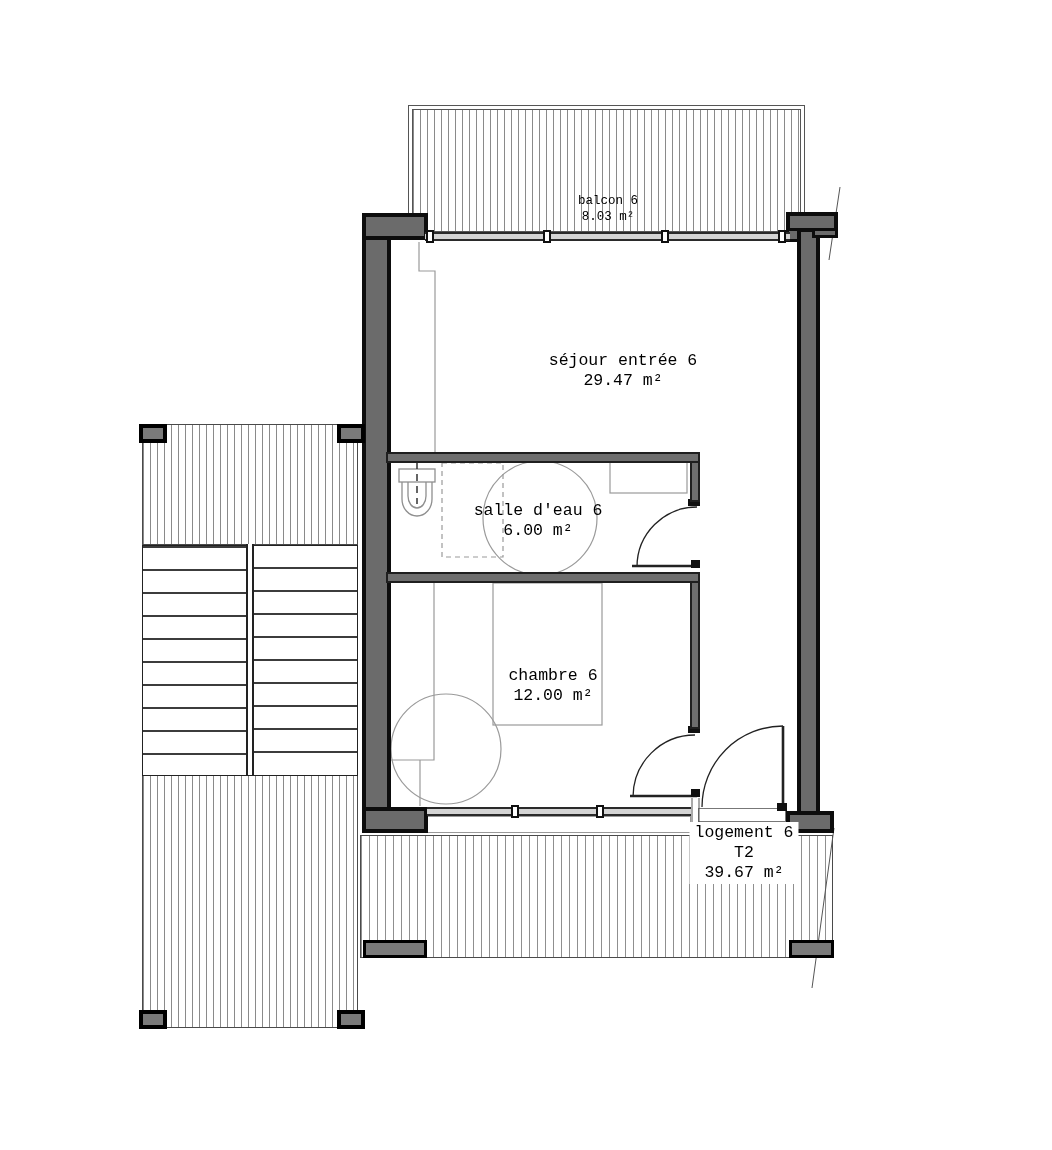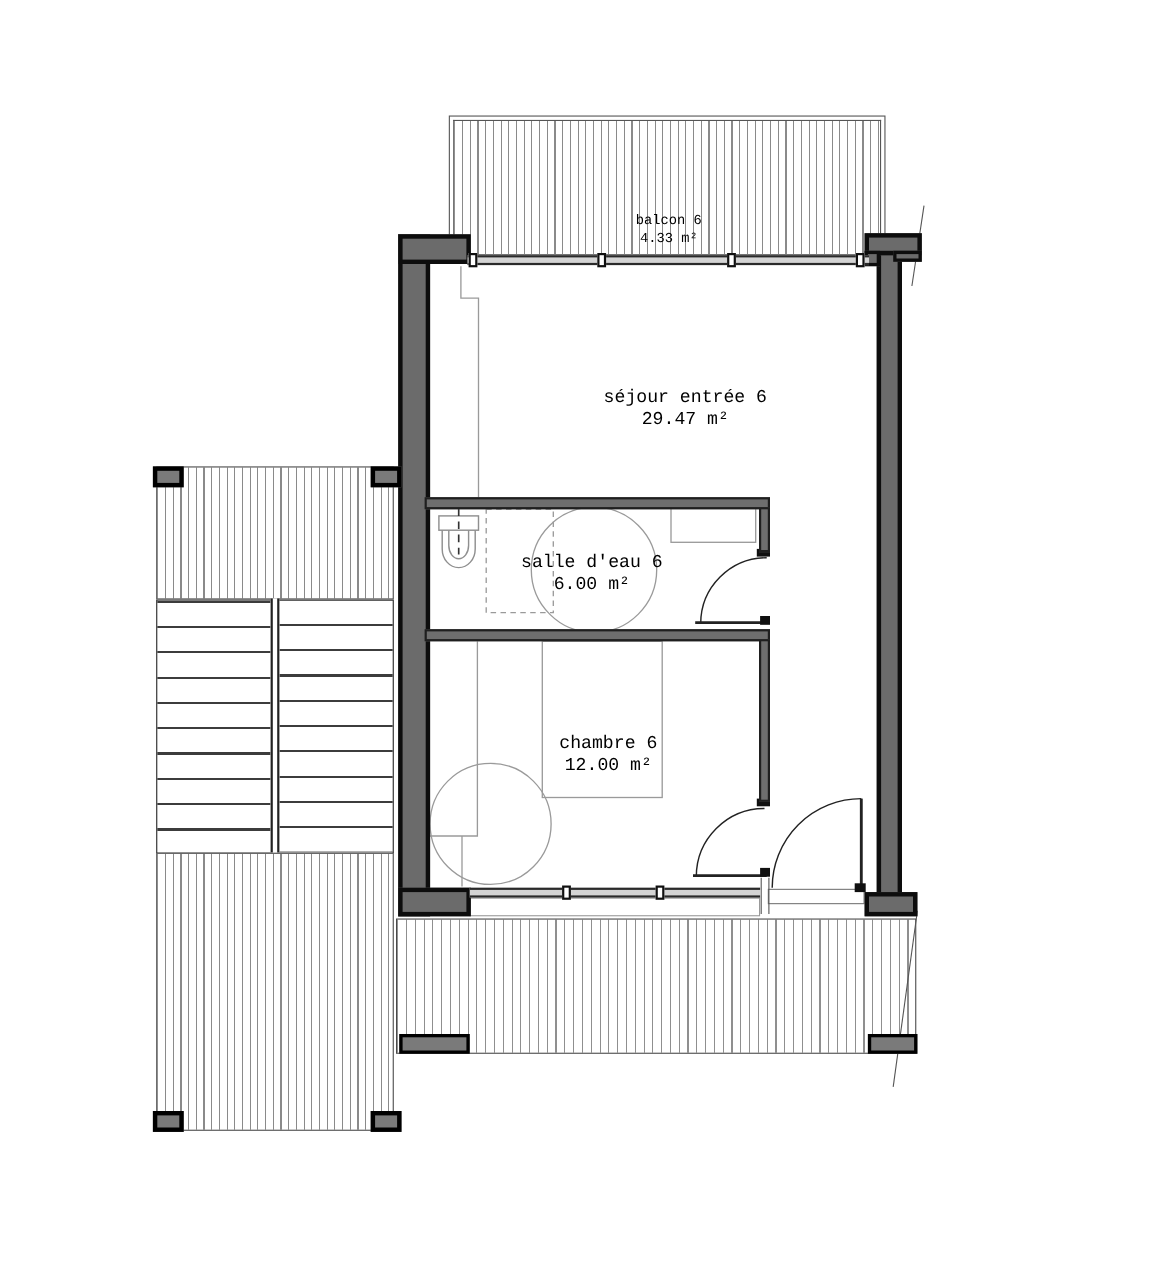--- a/index.html
+++ b/index.html
@@ -134,32 +134,37 @@
     </g>
 
     <path d="M 692 798 V 831 M 699 798 V 831" stroke="#555" stroke-width="1" fill="none"></path>
 
     <path d="M 840 187 L 829 260" stroke="#555" stroke-width="1" fill="none"></path>
     <path d="M 834 828 L 812 988" stroke="#555" stroke-width="1" fill="none"></path>
   </svg>
 
   <div class="label label-small" style="left:608px;top:209px;">
     <div>balcon 6</div>
-    <div>4.33 m²</div>
+    <div>8.03 m²</div>
   </div>
 
   <div class="label" style="left:623px;top:371px;">
     <div>séjour entrée 6</div>
     <div>29.47 m²</div>
   </div>
 
   <div class="label" style="left:538px;top:521px;">
     <div>salle d'eau 6</div>
     <div>6.00 m²</div>
   </div>
 
   <div class="label" style="left:553px;top:686px;">
     <div>chambre 6</div>
     <div>12.00 m²</div>
   </div>
 
+  <div class="label unit-box" style="left:744px;top:853px;">
+    <div>logement 6</div>
+    <div>T2</div>
+    <div>39.67 m²</div>
+  </div>
 
 </div>
 
 </body></html>

